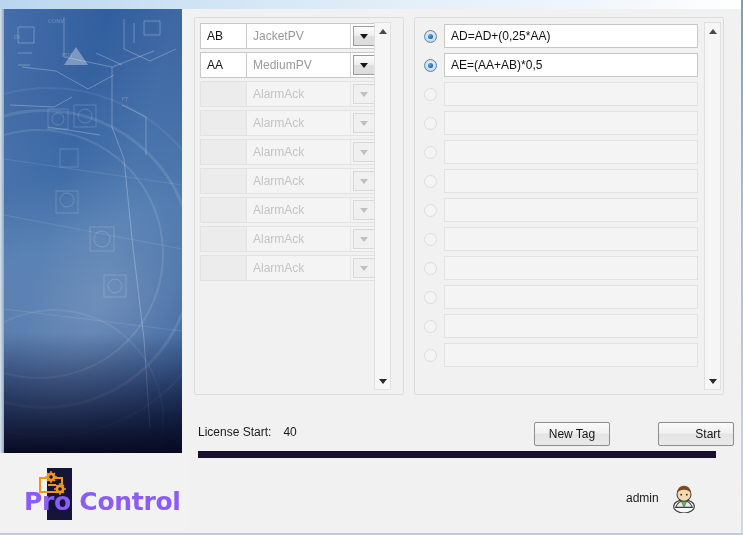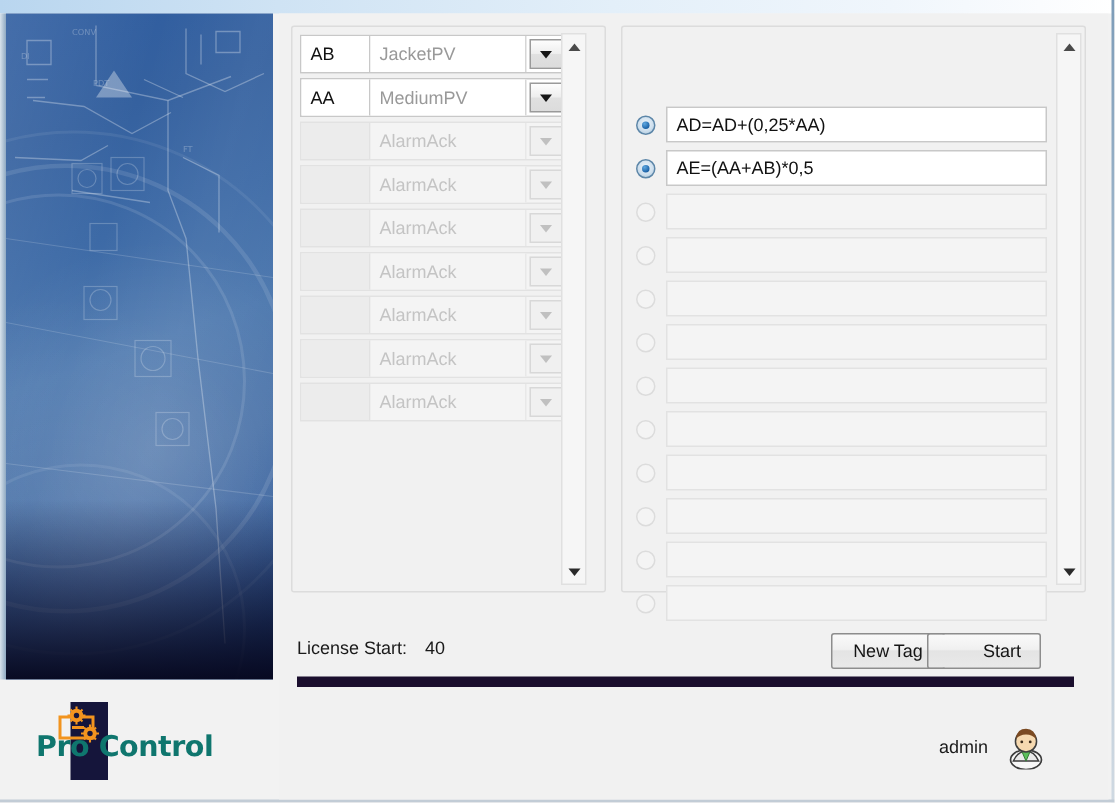--- a/index.html
+++ b/index.html
@@ -73,22 +73,22 @@
   }
   .logo-block {
     position: absolute; left: 23px; top: 1px;
     width: 25px; height: 52px;
     background: #15153b;
   }
   .logo-icon { position: absolute; left: 10px; top: 3px; width: 52px; height: 32px; }
   .logo-text {
     position: absolute; left: 0px; top: 20px;
     font-family: "DejaVu Sans", sans-serif;
-    font-size: 19px; font-weight: bold;
-    color: #0f766e;
+    font-size: 25px; font-weight: bold;
+    color: #8b5cf6;
     letter-spacing: -0.3px;
     white-space: nowrap;
   }
 
   
   .content {
     position: absolute; left: 186px; top: 9px;
     width: 553px; height: 524px;
     background: #f1f1f1;
   }
@@ -100,21 +100,21 @@
     border-radius: 2px;
   }
   #panel-left  { left: 8px;   top: 8px; width: 210px; height: 378px; }
   #panel-right { left: 228px; top: 8px; width: 310px; height: 378px; }
 
   .rows-area {
     position: absolute; left: 5px; top: 5px;
     overflow: hidden;
   }
   #rows-left  { width: 178px; height: 368px; }
-  #rows-right { width: 278px; height: 368px; margin-top: 47px; }
+  #rows-right { width: 278px; height: 368px; }
 
   
   .tag-row {
     position: relative;
     height: 26px;
     margin-bottom: 3px;
     display: flex;
     align-items: stretch;
     border: 1px solid #c8c8c8;
     background: #fff;
@@ -238,22 +238,22 @@
   .btn {
     position: absolute; top: 413px;
     height: 24px;
     background: linear-gradient(to bottom, #fafafa 0%, #f0f0f0 45%, #e4e4e4 50%, #e9e9e9 100%);
     border: 1px solid #8d8d8d;
     border-radius: 2px;
     font-family: "Liberation Sans", sans-serif;
     font-size: 12px; color: #151515;
     cursor: pointer;
   }
-  #btn-newtag { left: 368px; width: 76px; }
-  #btn-start  { left: 432px; width: 76px; padding-left: 24px; }
+  #btn-newtag { left: 348px; width: 76px; }
+  #btn-start  { left: 472px; width: 76px; padding-left: 24px; }
 
   .progress-track {
     position: absolute; left: 12px; top: 442px;
     width: 518px; height: 7px;
     background: #ececec;
   }
   .progress-fill {
     height: 7px;
     background: #1b0f2e;
   }

